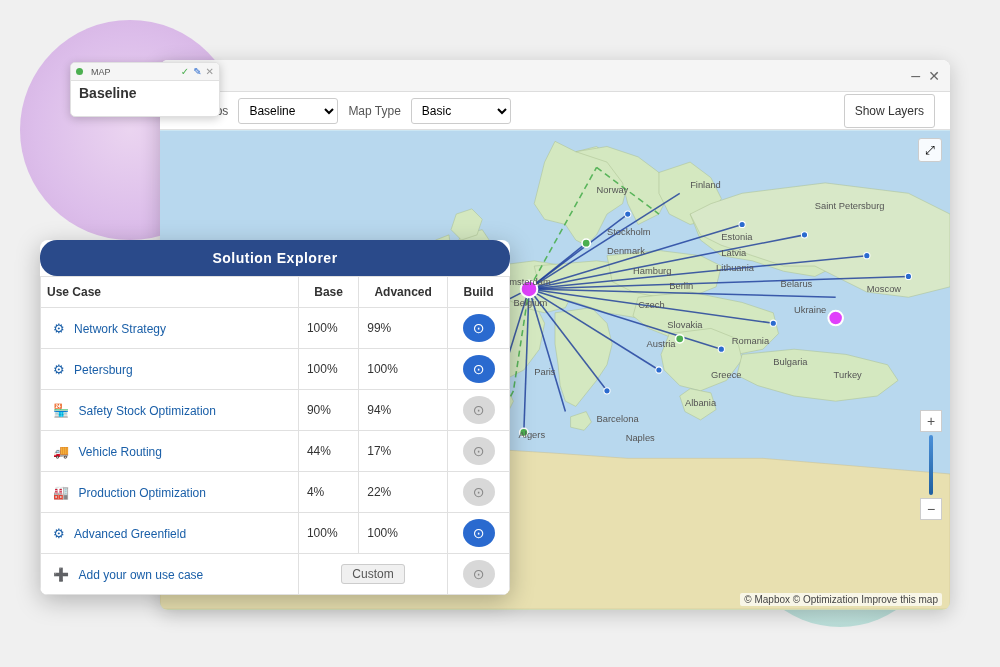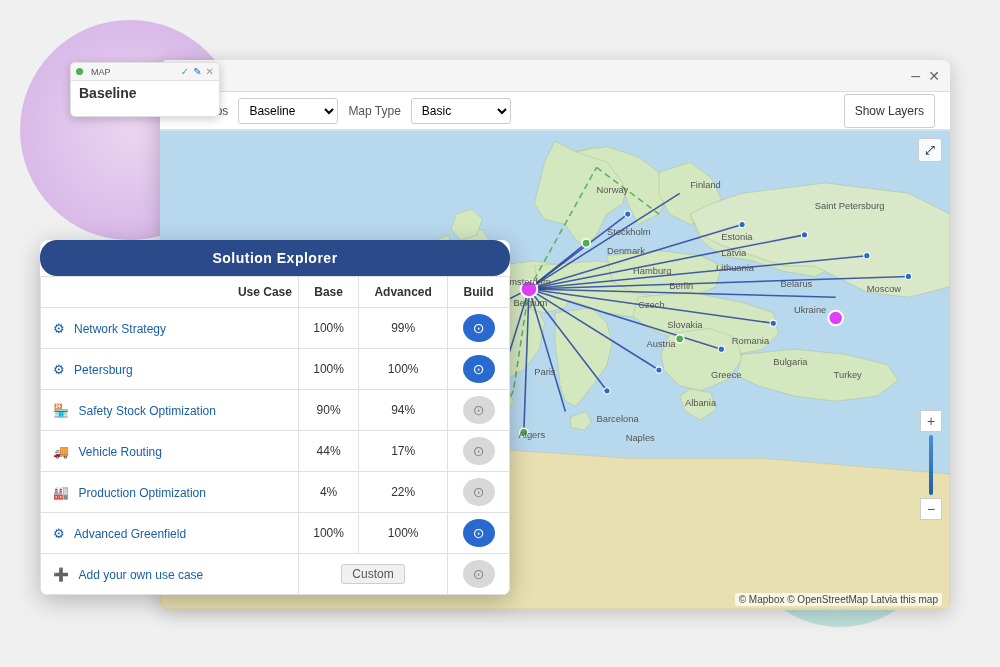--- a/index.html
+++ b/index.html
@@ -251,29 +251,29 @@
     .se-table th {
       background: #fff;
       border: 1px solid #e0e0e0;
       padding: 8px 6px;
       font-size: 12px;
       font-weight: 600;
       color: #333;
       text-align: center;
     }
     .se-table th:first-child {
-      text-align: right;
+      text-align: left;
       width: 55%;
     }
     .se-table td {
       border: 1px solid #e0e0e0;
       padding: 6px 8px;
       font-size: 12px;
       color: #1a5fa8;
-      text-align: center;
+      text-align: left;
       vertical-align: middle;
     }
     .se-table td:first-child {
       text-align: left;
       padding-left: 12px;
     }
     .row-icon {
       margin-right: 6px;
       font-size: 13px;
     }
@@ -456,21 +456,21 @@
       <text x="448" y="298" font-size="9" fill="#555" font-family="Arial">Naples</text>
       <text x="505" y="265" font-size="9" fill="#555" font-family="Arial">Albania</text>
     </svg>
 
     <div class="map-zoom">
       <div class="zoom-btn">+</div>
       <div class="zoom-slider"></div>
       <div class="zoom-btn">−</div>
     </div>
 
-    <div class="map-attribution">© Mapbox © OpenStreetMap  Latvia this map</div>
+    <div class="map-attribution">© Mapbox © Optimization  Improve this map</div>
   </div>
 </div>
 
 <div class="baseline-window">
   <div class="baseline-header">
     <div class="baseline-dot"></div>
     <span class="baseline-label">MAP</span>
     <span style="font-size:10px;color:#4caf50;">✓</span>
     <span style="font-size:10px;color:#2a6acf;">✎</span>
     <span style="font-size:10px;color:#999;">✕</span>

